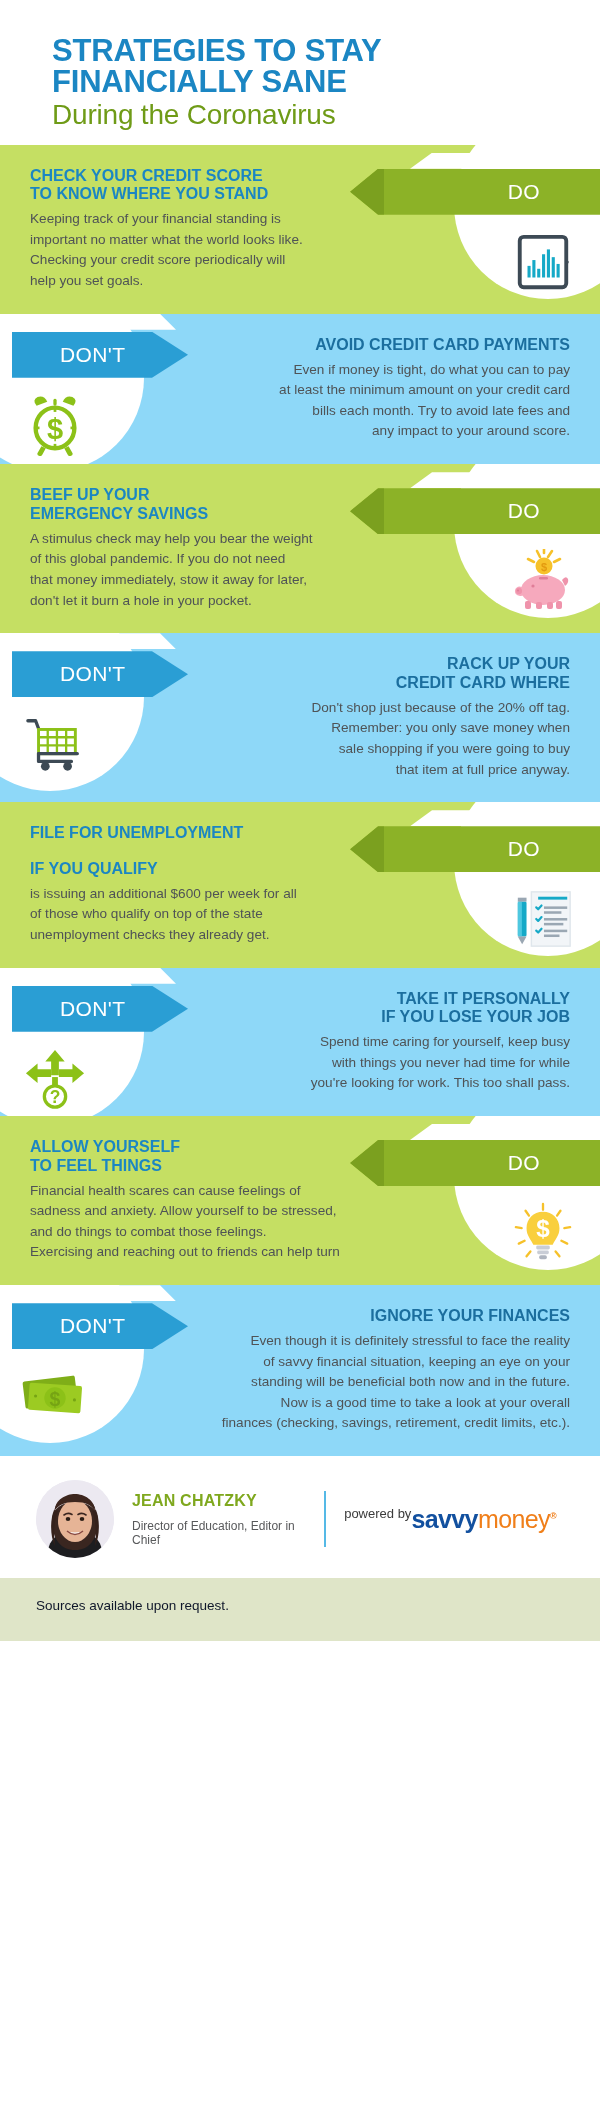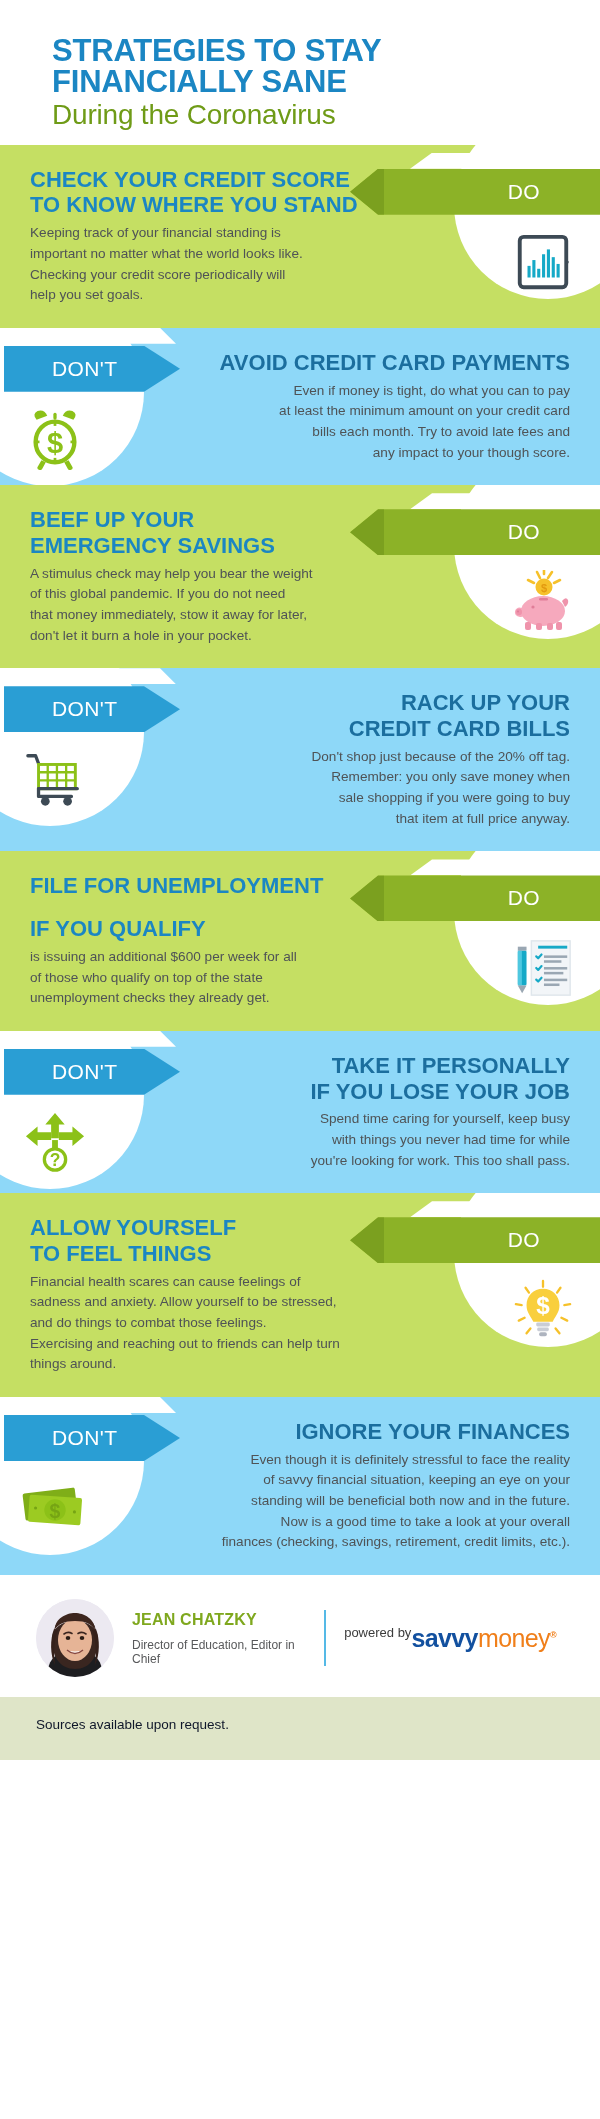--- a/index.html
+++ b/index.html
@@ -45,21 +45,21 @@
   
   .band.green .circle{right:-42px;top:-34px;width:188px;height:188px;}
   
   .band.blue  .circle{left:-44px;top:-30px;width:188px;height:188px;}
 
   
   .copy{position:relative;z-index:3;}
   .copy.left{padding:22px 190px 22px 30px;text-align:left;}
   .copy.right{padding:22px 30px 22px 180px;text-align:right;}
   .head{
-    font-size:22px;
+    font-size:16px;
     font-weight:bold;
     line-height:1.17;
     color:#1b86c3;
     letter-spacing:0px;
     margin:0 0 5px 0;
   }
   .band.blue .head{color:#1b6e9e;}
   .body{
     font-size:13.6px;
     line-height:1.52;
@@ -90,21 +90,21 @@
     padding-right:60px;
     clip-path:polygon(28px 0, 100% 0, 100% 100%, 28px 100%, 0 50%);
   }
   .ribbon.do .notch{
     position:absolute;left:0;top:0;width:34px;height:100%;
     background:#7ba01f;
     clip-path:polygon(28px 0, 34px 0, 34px 100%, 28px 100%, 0 50%);
   }
   
   .ribbon.dont{
-    left:4px;
+    left:12px;
     top:18px;
     background:#2a9ed4;
     width:176px;
     justify-content:flex-start;
     padding-left:48px;
     clip-path:polygon(0 0, 140px 0, 176px 50%, 140px 100%, 0 100%);
   }
   .ribbon .lbl{position:relative;z-index:2;}
 
   
@@ -237,21 +237,21 @@
             </svg>
           </div>
           <div class="copy right">
             <div class="head">
               <span class="ln" style="display: block;">AVOID CREDIT CARD PAYMENTS</span>
             </div>
             <div class="body">
               <span class="ln">Even if money is tight, do what you can to pay</span>
               <span class="ln">at least the minimum amount on your credit card</span>
               <span class="ln">bills each month. Try to avoid late fees and</span>
-              <span class="ln">any impact to your though score.</span>
+              <span class="ln">any impact to your around score.</span>
             </div>
           </div>
         </div>
       </div>
       <div class="section">
         <div class="band green">
           <div class="circle"></div>
           <div class="fold do"></div>
           <div class="ribbon do">
             <span class="lbl">DO</span>
@@ -315,21 +315,21 @@
               </g>
               <path d="M15 42 h40" stroke="#3d4a55" stroke-width="3.4" fill="none" stroke-linecap="round"></path>
               <path d="M15 42 l0 8 h34" stroke="#3d4a55" stroke-width="3.4" fill="none" stroke-linecap="round" stroke-linejoin="round"></path>
               <circle cx="22" cy="55" r="4.5" fill="#3d4a55"></circle>
               <circle cx="45" cy="55" r="4.5" fill="#3d4a55"></circle>
             </svg>
           </div>
           <div class="copy right">
             <div class="head">
               <span class="ln" style="display: block;">RACK UP YOUR</span>
-              <span class="ln" style="display: block;">CREDIT CARD BILLS</span>
+              <span class="ln" style="display: block;">CREDIT CARD WHERE</span>
             </div>
             <div class="body">
               <span class="ln">Don't shop just because of the 20% off tag.</span>
               <span class="ln">Remember: you only save money when</span>
               <span class="ln">sale shopping if you were going to buy</span>
               <span class="ln">that item at full price anyway.</span>
             </div>
           </div>
         </div>
       </div>
@@ -440,21 +440,20 @@
           <div class="copy left">
             <div class="head">
               <span class="ln" style="display: block;">ALLOW YOURSELF</span>
               <span class="ln" style="display: block;">TO FEEL THINGS</span>
             </div>
             <div class="body">
               <span class="ln">Financial health scares can cause feelings of</span>
               <span class="ln">sadness and anxiety. Allow yourself to be stressed,</span>
               <span class="ln">and do things to combat those feelings.</span>
               <span class="ln">Exercising and reaching out to friends can help turn</span>
-              <span class="ln">things around.</span>
             </div>
           </div>
         </div>
       </div>
       <div class="section">
         <div class="band blue">
           <div class="circle"></div>
           <div class="fold dont"></div>
           <div class="ribbon dont">
             <span class="lbl">DON'T</span>

